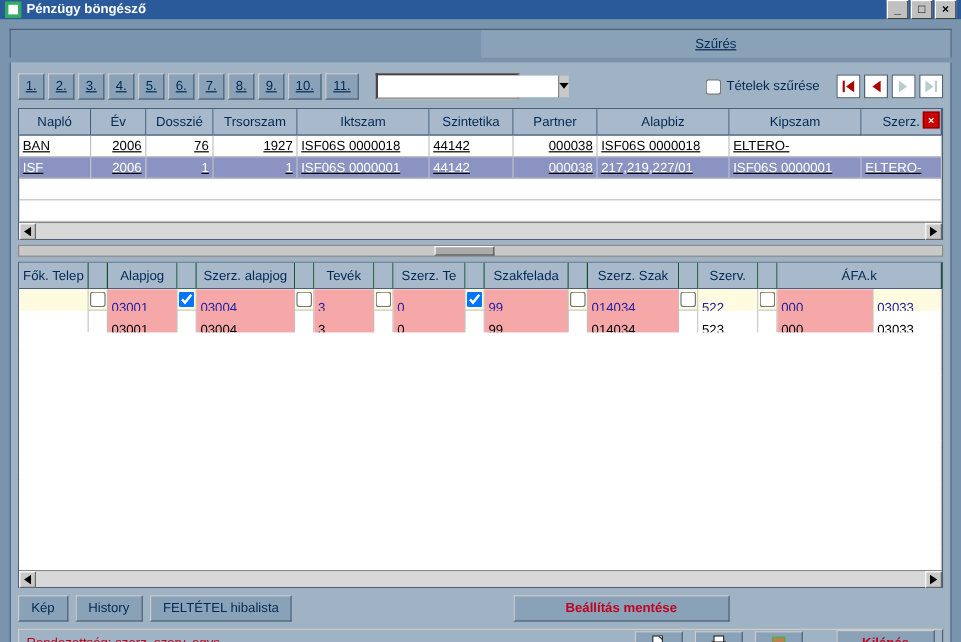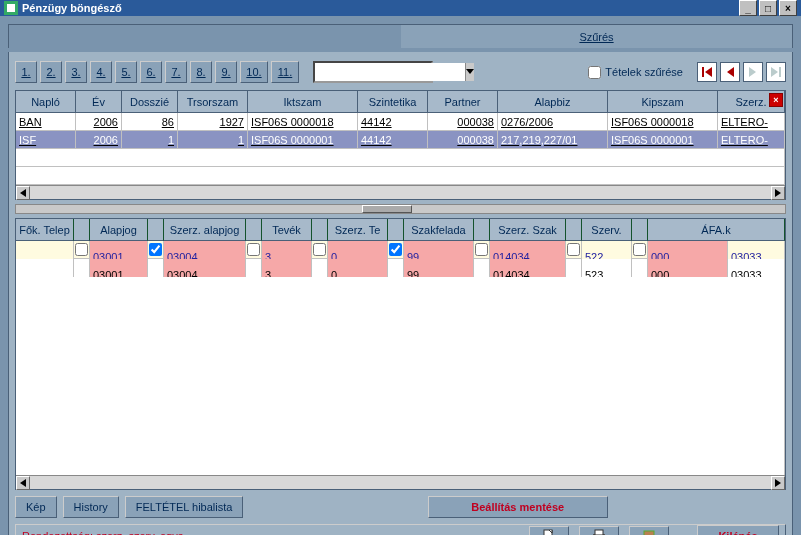--- a/index.html
+++ b/index.html
@@ -191,26 +191,25 @@
               <span>Kipszam</span>
             </div>
           <div class="gh" style="flex:1">
               <span>Szerz.</span>
             </div>
         </div>
         <div class="grid-body">
           <div class="grow">
             <div class="gc" style="width:60px">BAN</div>
             <div class="gc right" style="width:46px">2006</div>
-            <div class="gc right" style="width:56px">86</div>
+            <div class="gc right" style="width:56px">76</div>
             <div class="gc right" style="width:70px">1927</div>
             <div class="gc" style="width:110px">ISF06S 0000018</div>
             <div class="gc" style="width:70px">44142</div>
             <div class="gc right" style="width:70px">000038</div>
-            <div class="gc" style="width:110px">0276/2006</div>
             <div class="gc" style="width:110px">ISF06S 0000018</div>
             <div class="gc" style="flex:1">ELTERO-</div>
           </div>
           <div class="grow">
             <div class="gc sel" style="width:60px">ISF</div>
             <div class="gc sel right" style="width:46px">2006</div>
             <div class="gc sel right" style="width:56px">1</div>
             <div class="gc sel right" style="width:70px">1</div>
             <div class="gc sel" style="width:110px">ISF06S 0000001</div>
             <div class="gc sel" style="width:70px">44142</div>

